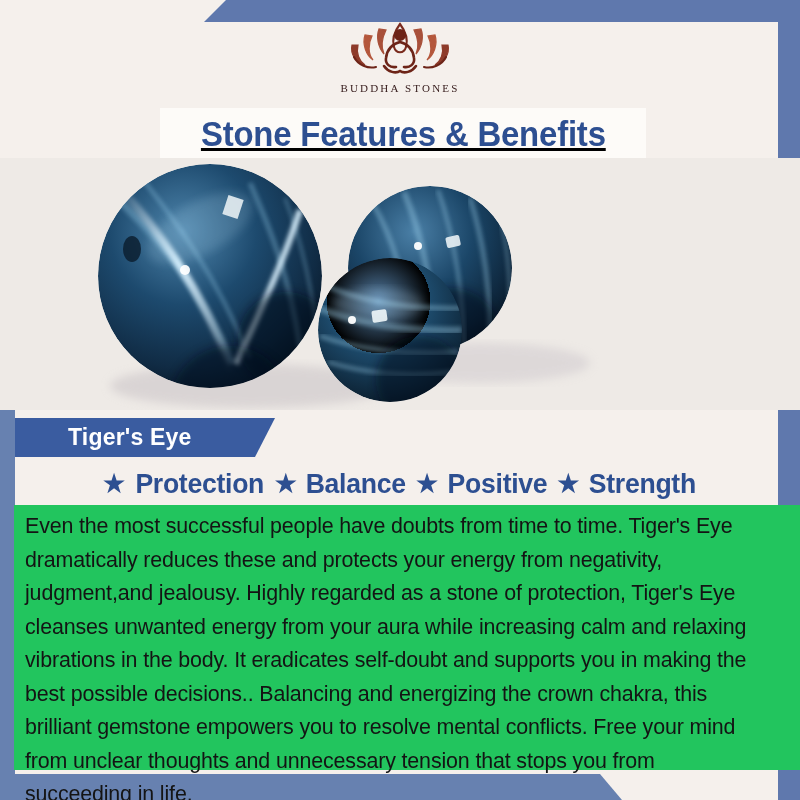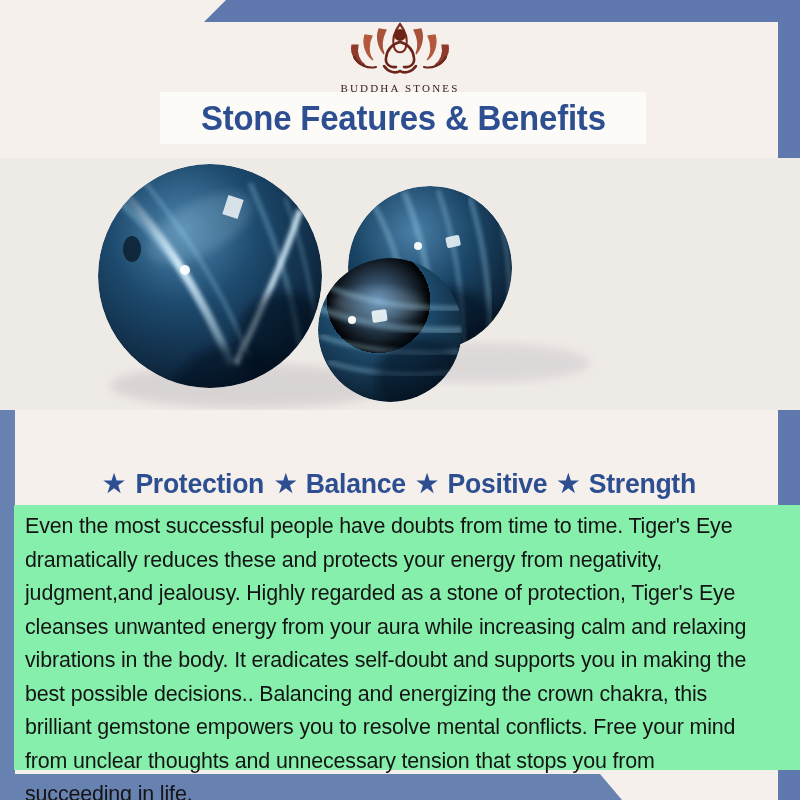--- a/index.html
+++ b/index.html
@@ -79,27 +79,28 @@
     font-size: 11px;
     letter-spacing: 2.2px;
     color: #3a2020;
     font-weight: 400;
   }
 
   
   .title-box {
     position: absolute;
     left: 160px;
-    top: 92px;
+    top: 108px;
     width: 486px;
     height: 52px;
     background: #fdfbf8;
     display: flex;
     align-items: center;
     justify-content: center;
+    text-decoration: underline;
   }
   .title-text {
     font-family: "Liberation Sans Narrow", "Liberation Sans", sans-serif;
     font-size: 35px;
     font-weight: bold;
     color: #2d4f91;
     letter-spacing: -0.2px;
     transform: scaleX(0.94);
     white-space: nowrap;
   }
@@ -169,21 +170,21 @@
     letter-spacing: -0.3px;
   }
 
   
   .body-box {
     position: absolute;
     left: 14px;
     top: 505px;
     width: 786px;
     height: 265px;
-    background: #86efac;
+    background: #22c55e;
     box-sizing: border-box;
     padding: 4px 22px 0 11px;
   }
   .body-text {
     font-family: "Liberation Sans Narrow", "Liberation Sans", sans-serif;
     font-size: 22.2px;
     line-height: 33.5px;
     color: #141414;
     transform: scaleX(0.965);
     transform-origin: left top;
@@ -320,20 +321,23 @@
           <path d="M328 204 C360 214, 404 220, 452 214" stroke-width="4" filter="url(#soft)"></path>
         </g>
         <ellipse cx="378" cy="146" rx="46" ry="16" fill="#c8e8fa" opacity="0.2" filter="url(#soft2)"></ellipse>
         <circle cx="420" cy="222" r="44" fill="#03101b" opacity="0.5" filter="url(#soft2)"></circle>
         <circle cx="352" cy="162" r="4" fill="#ffffff" opacity="0.95"></circle>
         <rect x="372" y="152" width="15" height="12" rx="2" fill="#f0f7fa" opacity="0.9" transform="rotate(-8 379 158)"></rect>
       </g>
     </svg>
   </div>
 
+  <div class="ribbon">
+    <span class="ribbon-text">Tiger's Eye</span>
+  </div>
 
   <div class="benefits">
     <div class="benefit">
       <span class="star">★</span>
       <span class="benefit-label">Protection</span>
     </div>
     <div class="benefit">
       <span class="star">★</span>
       <span class="benefit-label">Balance</span>
     </div>

